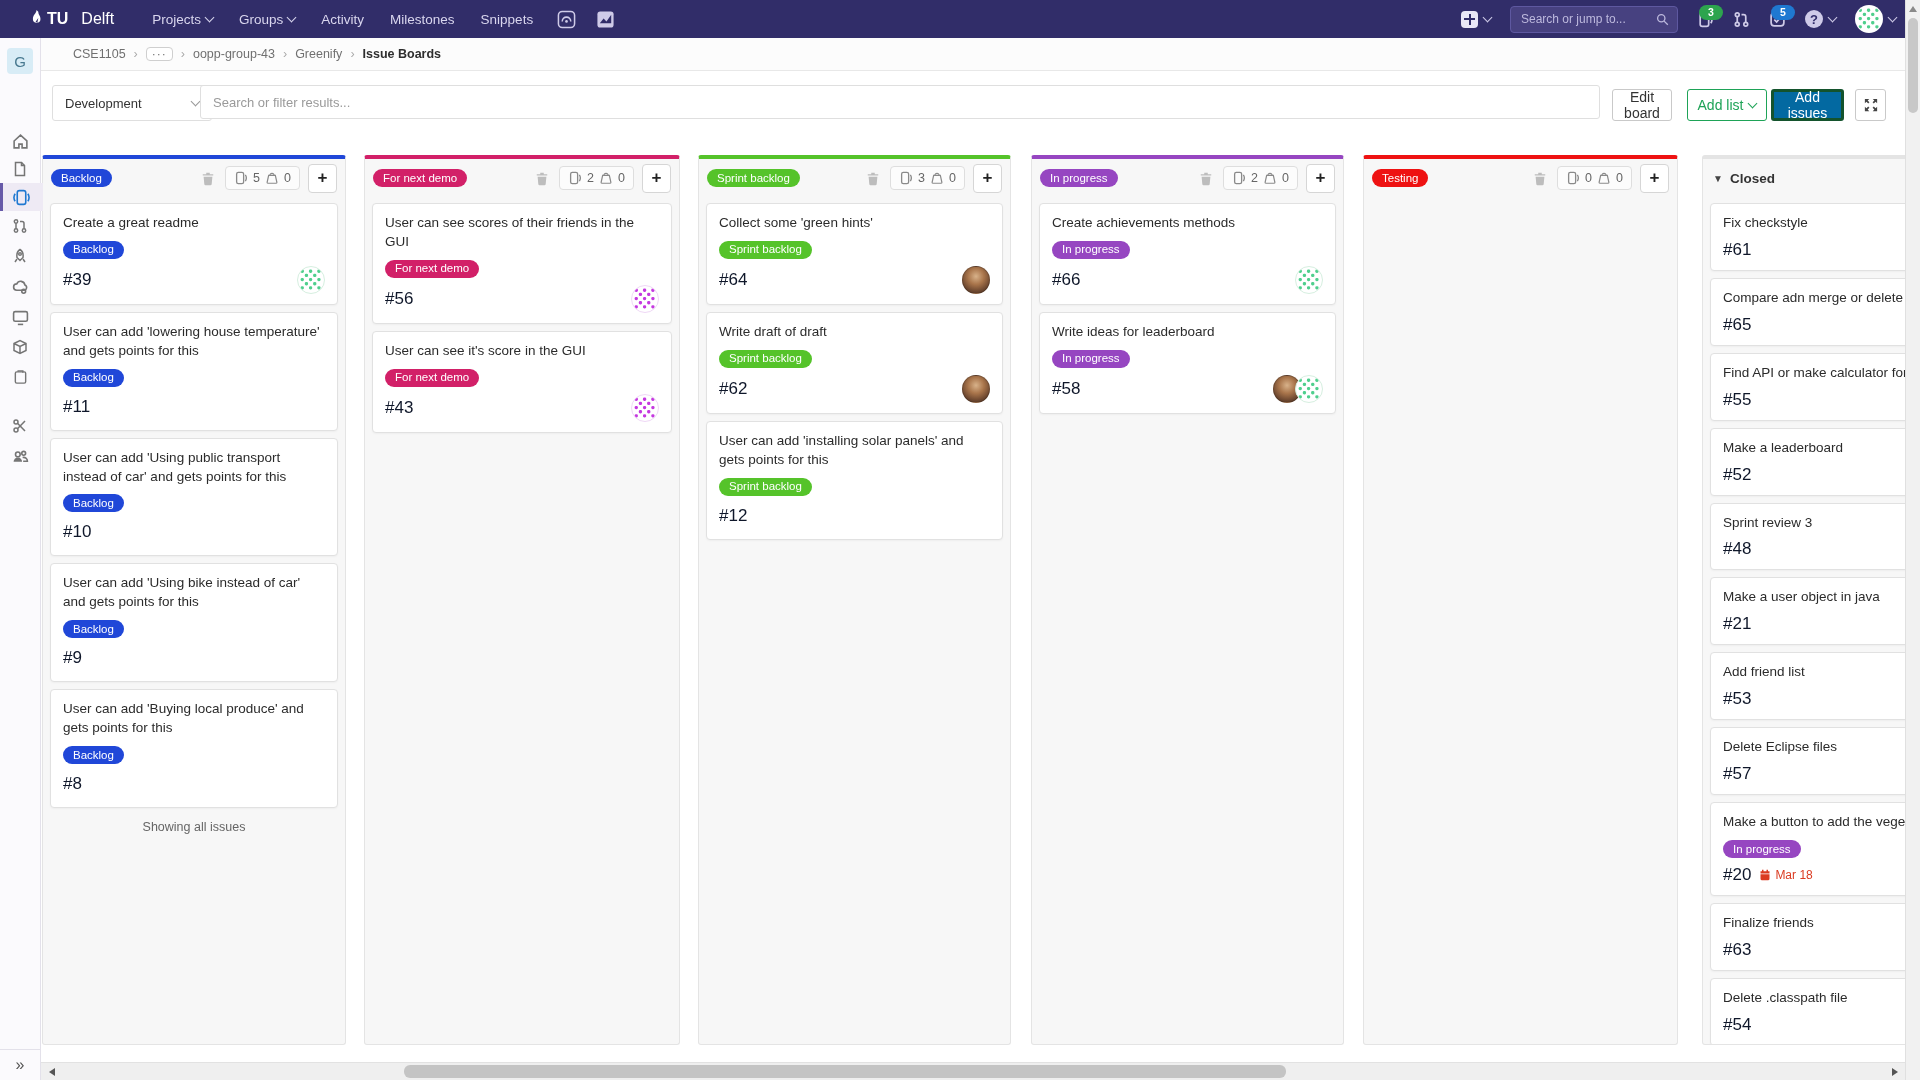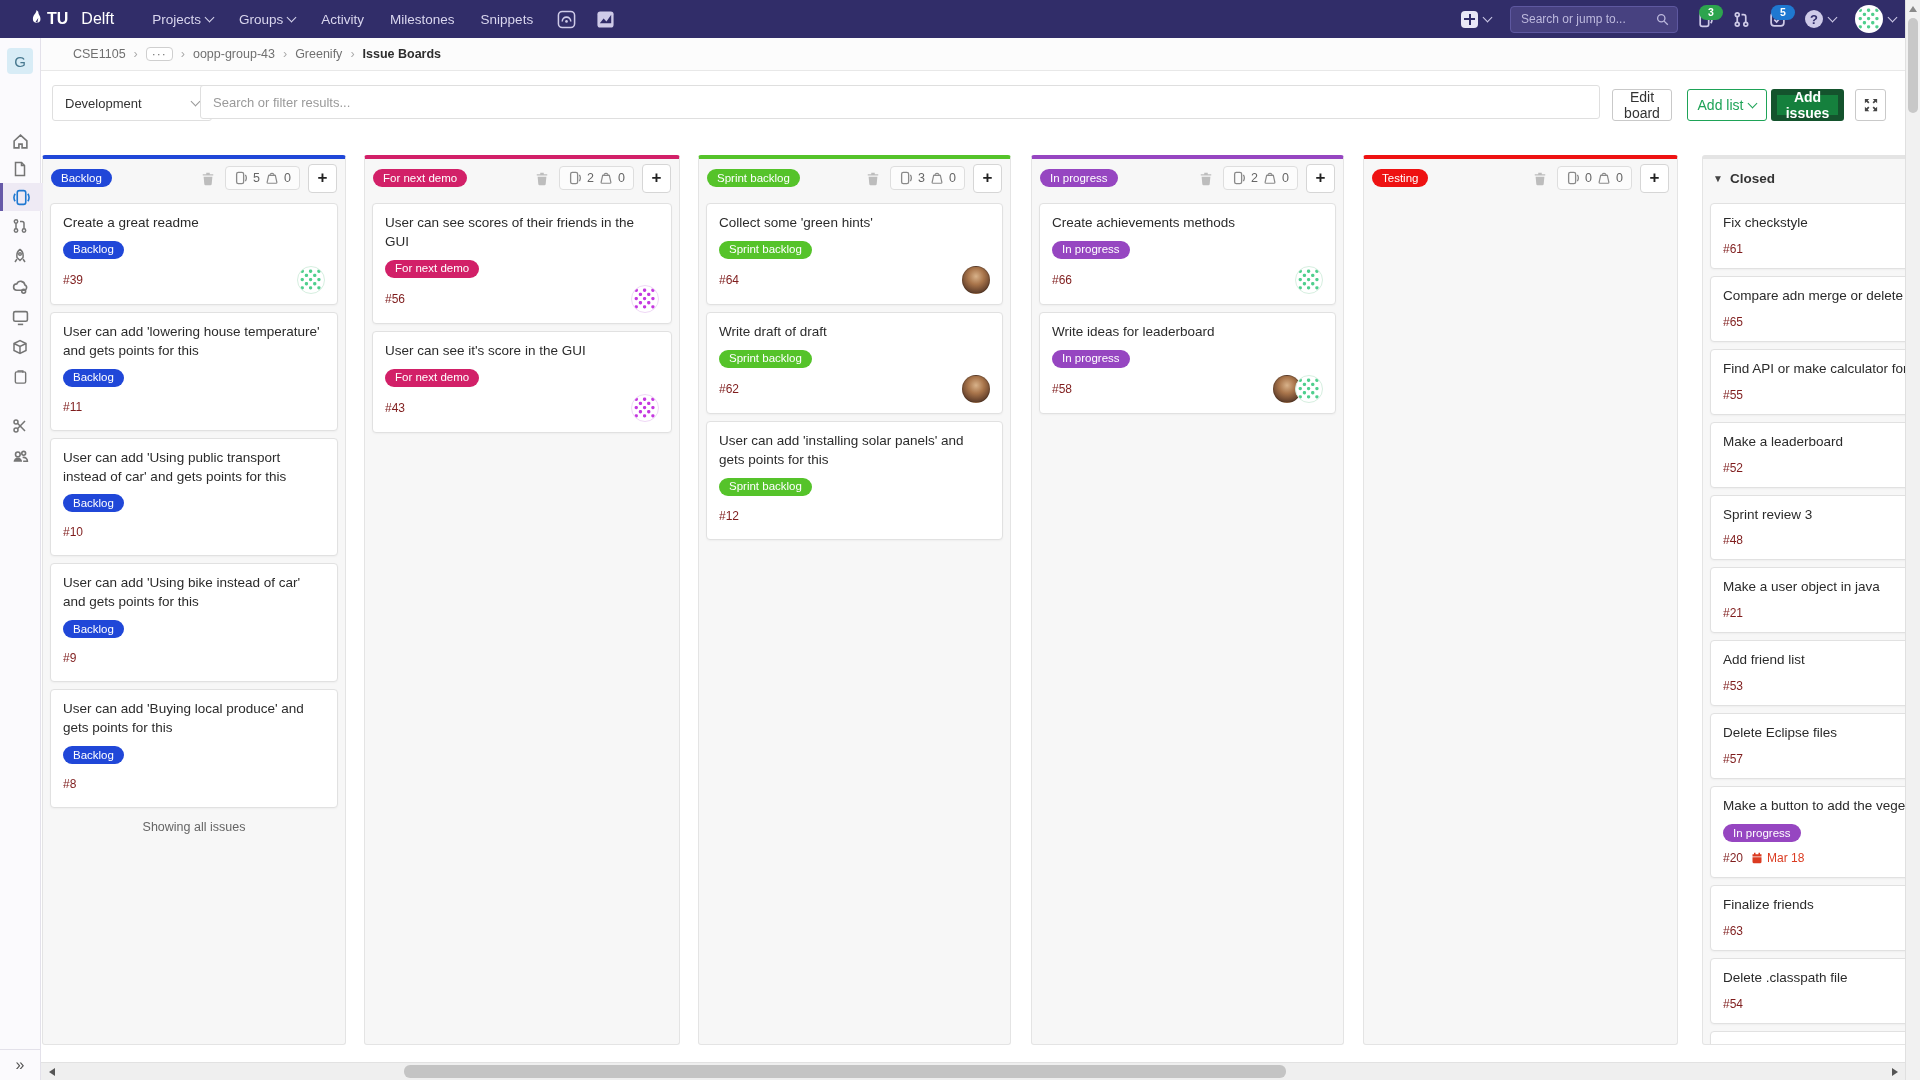--- a/index.html
+++ b/index.html
@@ -68,21 +68,21 @@
                 padding:0 12px;font-size:13px;color:#333;cursor:pointer;}
   .board-select .chev{color:#999;}
   .filter-input{position:absolute;left:200px;top:85px;width:1400px;height:34px;border:1px solid #dfdfdf;
                 border-radius:3px;background:#fff;padding:0 12px;font-size:13px;color:#333;outline:none;
                 font-family:"Liberation Sans",sans-serif;box-sizing:border-box;}
   .filter-input::placeholder{color:#9a9a9a;}
   .btn{position:absolute;top:89px;height:32px;border-radius:3px;font-size:14px;display:flex;align-items:center;
        justify-content:center;cursor:pointer;box-sizing:border-box;gap:6px;}
   .btn-default{background:#fff;border:1px solid #c9c9c9;color:#333;}
   .btn-green-outline{background:#fff;border:1px solid #1ea357;color:#1ea357;}
-  .btn-green{background:#15803d;border:6px solid #14532d;color:#fff;font-weight:bold;}
+  .btn-green{background:#0369a1;border:3px solid #14532d;color:#fff;}
   .btn-edit{left:1612px;width:60px;}
   .btn-addlist{left:1687px;width:80px;}
   .btn-addissues{left:1771px;width:73px;}
   .btn-full{left:1855px;width:31px;color:#444;}
 
   
   .column{position:absolute;top:155px;height:890px;background:#f7f7f7;border:1px solid #e4e4e4;
           border-top:4px solid var(--accent,#ccc);border-radius:3px;box-sizing:border-box;
           display:flex;flex-direction:column;}
   .col-header{height:38px;display:flex;align-items:center;padding:0 8px;gap:8px;flex:none;}
@@ -94,21 +94,21 @@
            padding:4px 8px;color:#666;font-size:12.5px;}
   .plus-btn{width:29px;height:29px;background:#fff;border:1px solid #d6d6d6;border-radius:4px;color:#222;
             font-size:17px;font-weight:bold;display:flex;align-items:center;justify-content:center;cursor:pointer;
             line-height:1;padding-bottom:2px;box-sizing:border-box;}
   .col-body{flex:1;padding:6px 7px;overflow:hidden;}
   .card{background:#fff;border:1px solid #e1e1e1;border-radius:4px;padding:10px 12px;margin-bottom:7px;
         box-shadow:0 1px 2px rgba(0,0,0,.04);cursor:pointer;}
   .card-title{font-size:13.5px;line-height:1.4;color:#2b2b2b;font-weight:500;}
   .card .pill{margin-top:8px;}
   .card-foot{display:flex;align-items:center;justify-content:space-between;margin-top:7px;min-height:26px;}
-  .issue-num{color:#7f1d1d;font-size:12px;}
+  .issue-num{color:#0f172a;font-size:17px;}
   .card-avatars{display:flex;}
   .card-avatars .avatar{margin-left:-6px;}
   .list-footer{text-align:center;color:#666;font-size:12.5px;margin-top:12px;}
   .closed-head{height:38px;display:flex;align-items:center;gap:7px;padding:0 10px;font-size:13.5px;
                font-weight:bold;color:#333;flex:none;cursor:pointer;}
   .closed-caret{font-size:10px;color:#444;}
   .card .nowrap{white-space:nowrap;overflow:visible;}
   .due{color:#db3b21;font-size:12px;display:inline-flex;align-items:center;gap:4px;margin-left:8px;}
 
   

